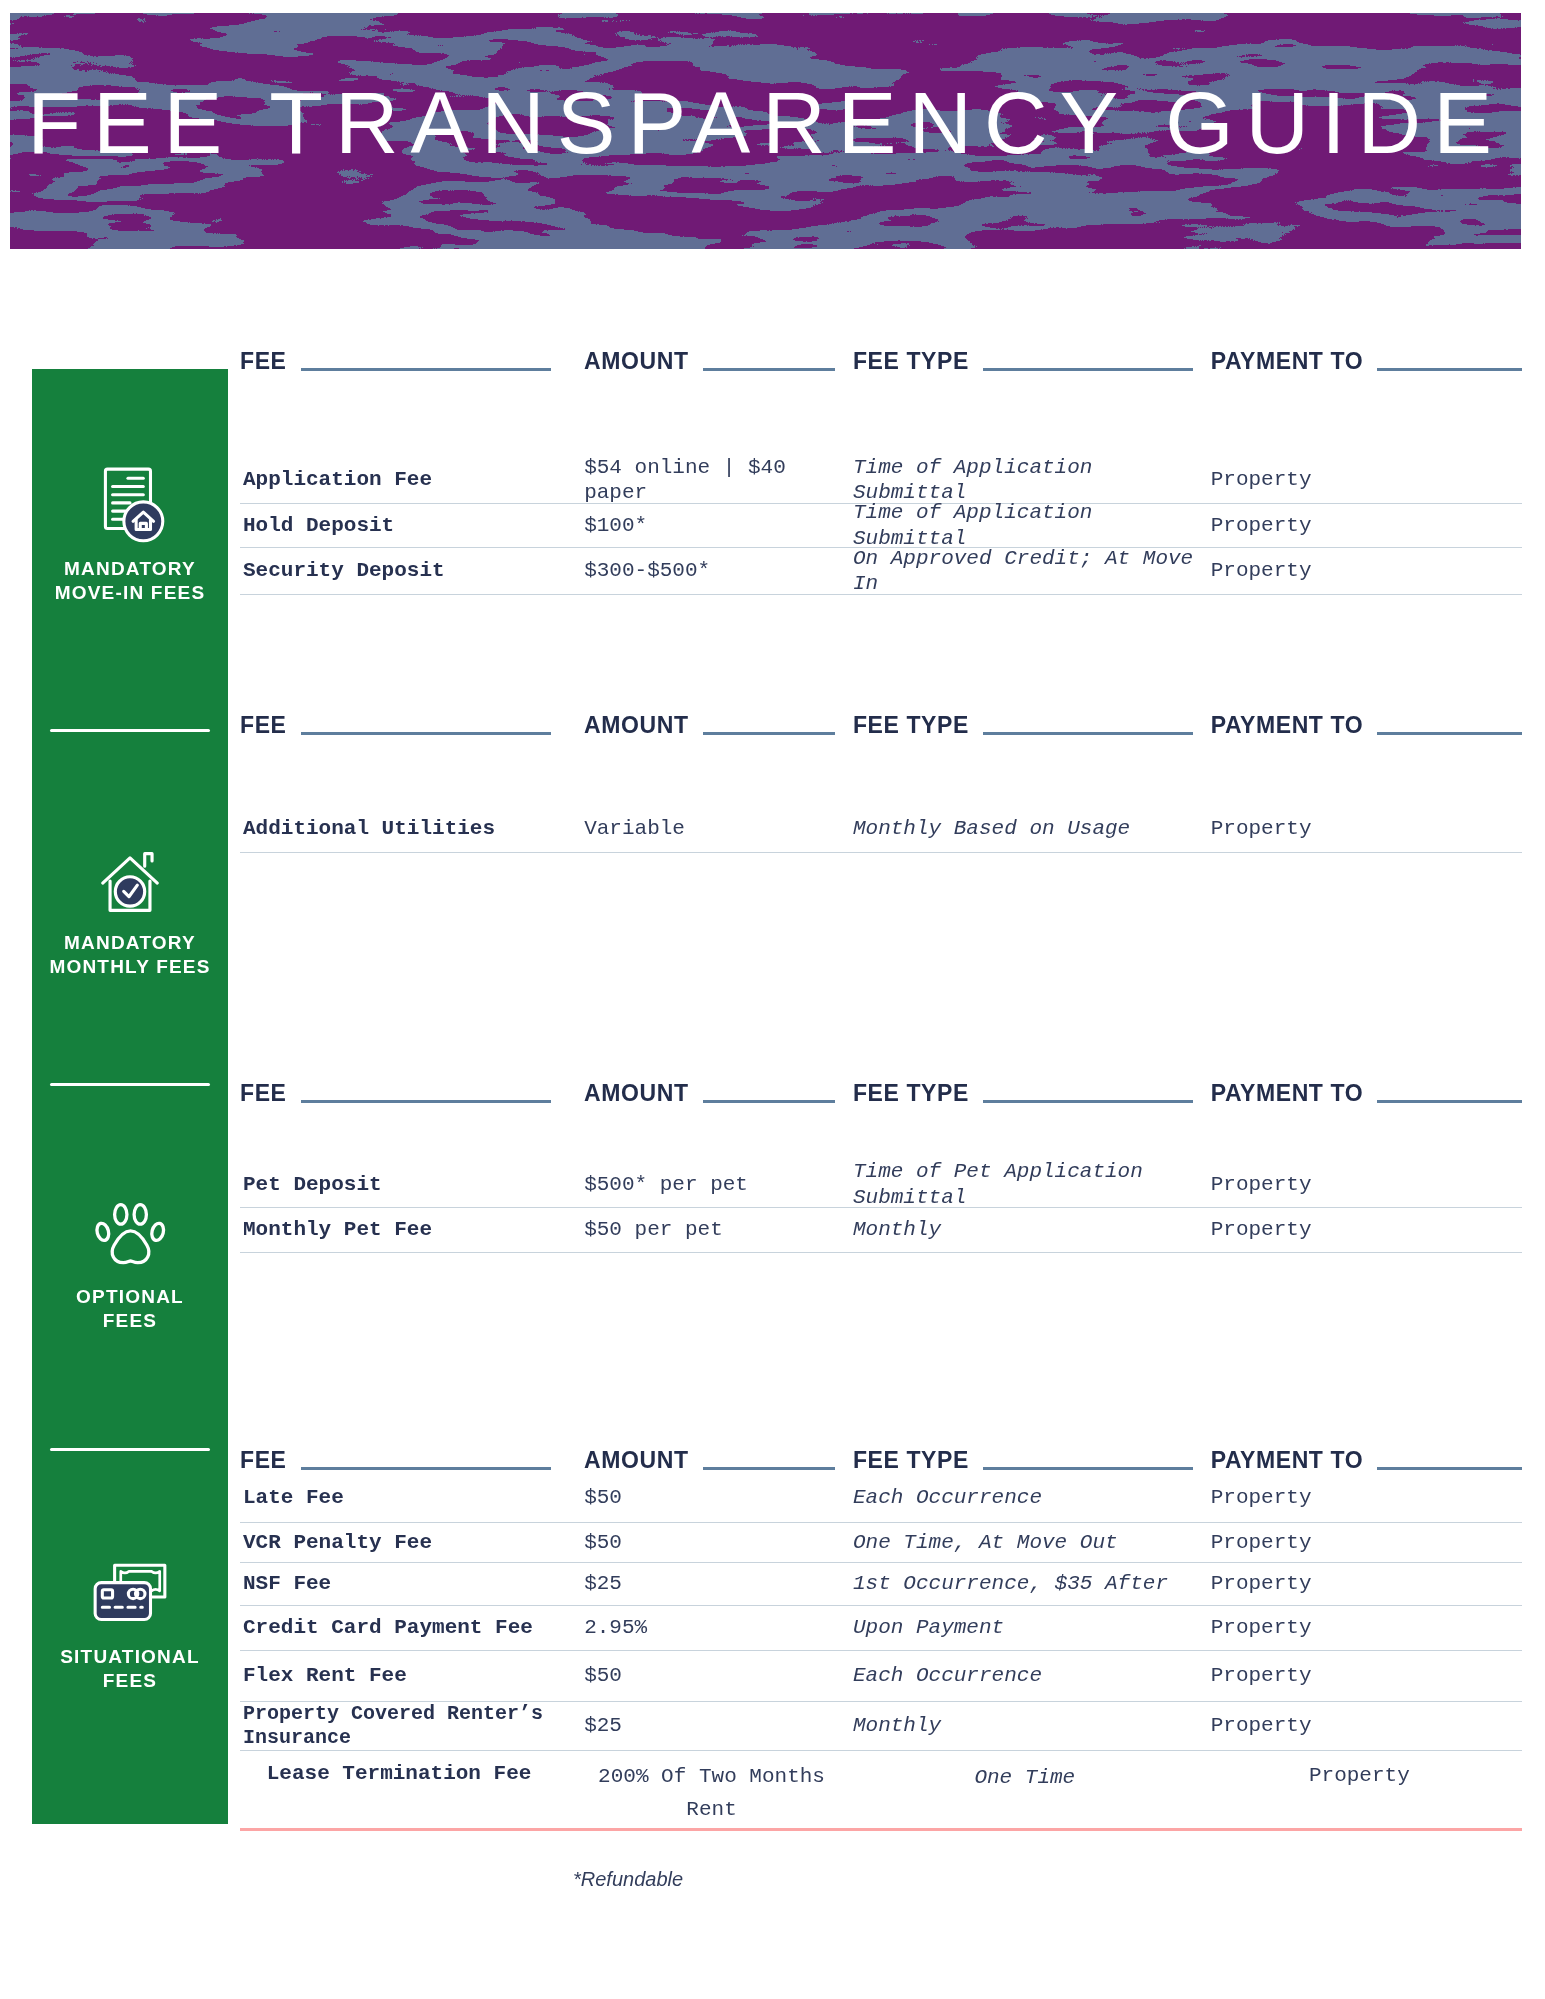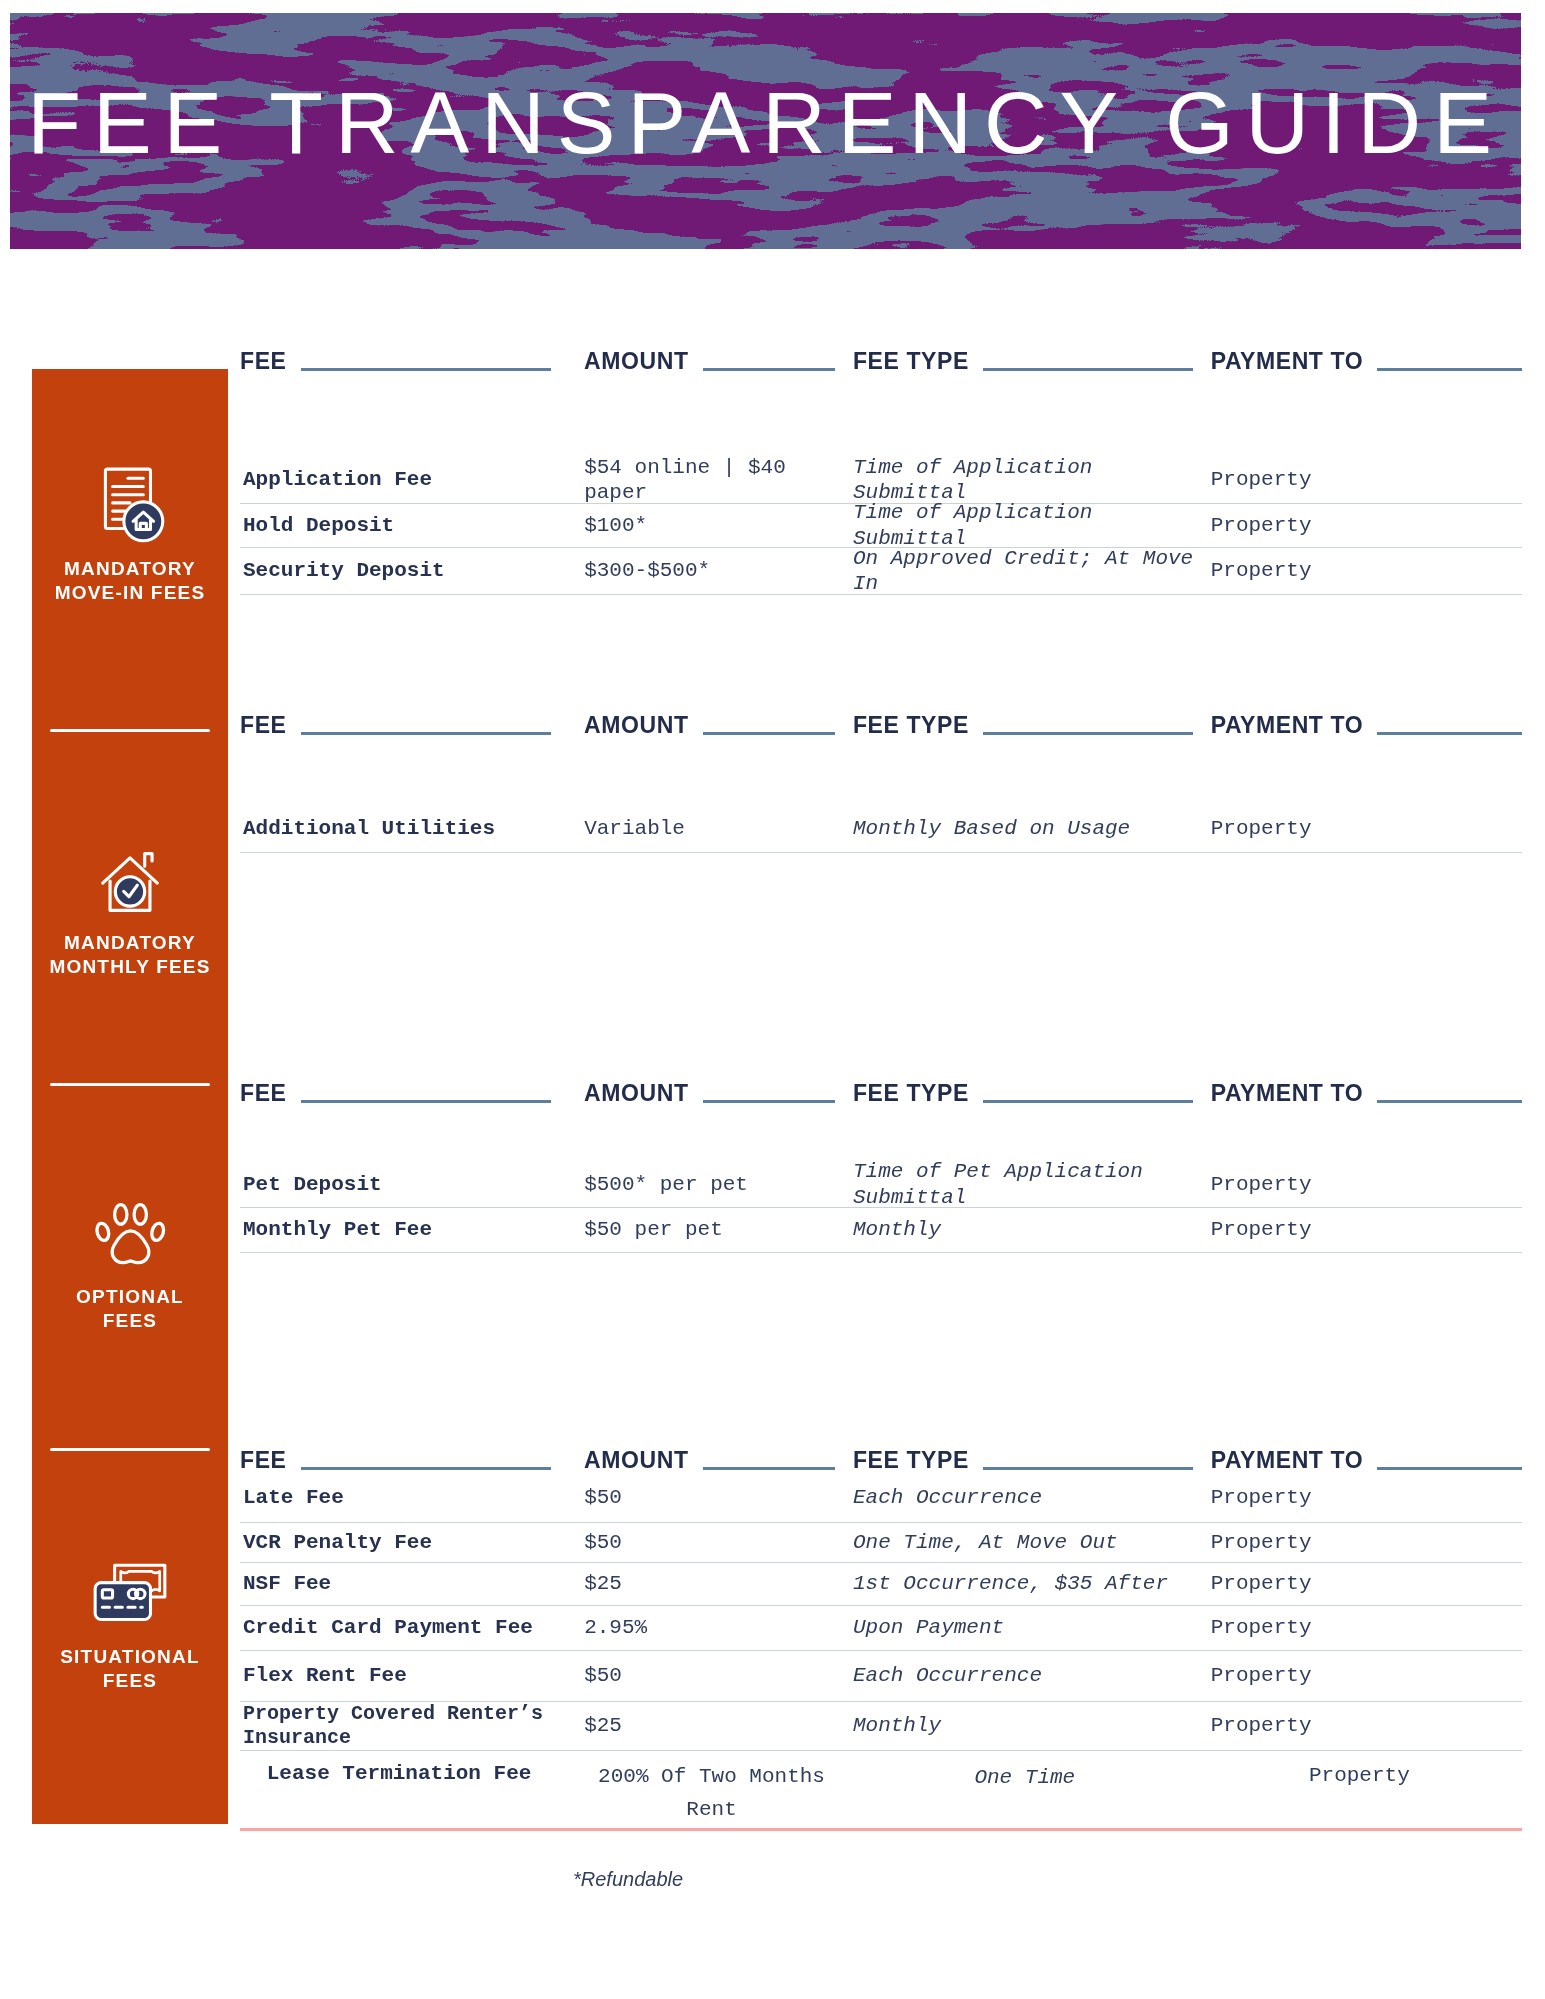--- a/index.html
+++ b/index.html
@@ -15,21 +15,21 @@
   }
   .banner svg.grain{position:absolute;inset:0;width:100%;height:100%;}
   .banner-title{
     position:relative;color:#ffffff;font-size:88px;font-weight:400;
     letter-spacing:12px;white-space:nowrap;transform:translateY(-8px);
   }
 
   
   .sidebar{
     position:absolute;left:32px;top:369px;width:196px;height:1455px;
-    background:#c2410c;
+    background:#15803d;
   }
   .side-divider{
     position:absolute;left:50%;transform:translateX(-50%);
     width:160px;height:3px;background:#ffffff;border-radius:2px;
   }
   .side-group{position:absolute;left:0;width:196px;text-align:center;}
   .side-icon{display:block;margin:0 auto;}
   .side-label{
     margin-top:8px;color:#ffffff;font-size:19px;font-weight:600;
     letter-spacing:1.2px;line-height:24px;

